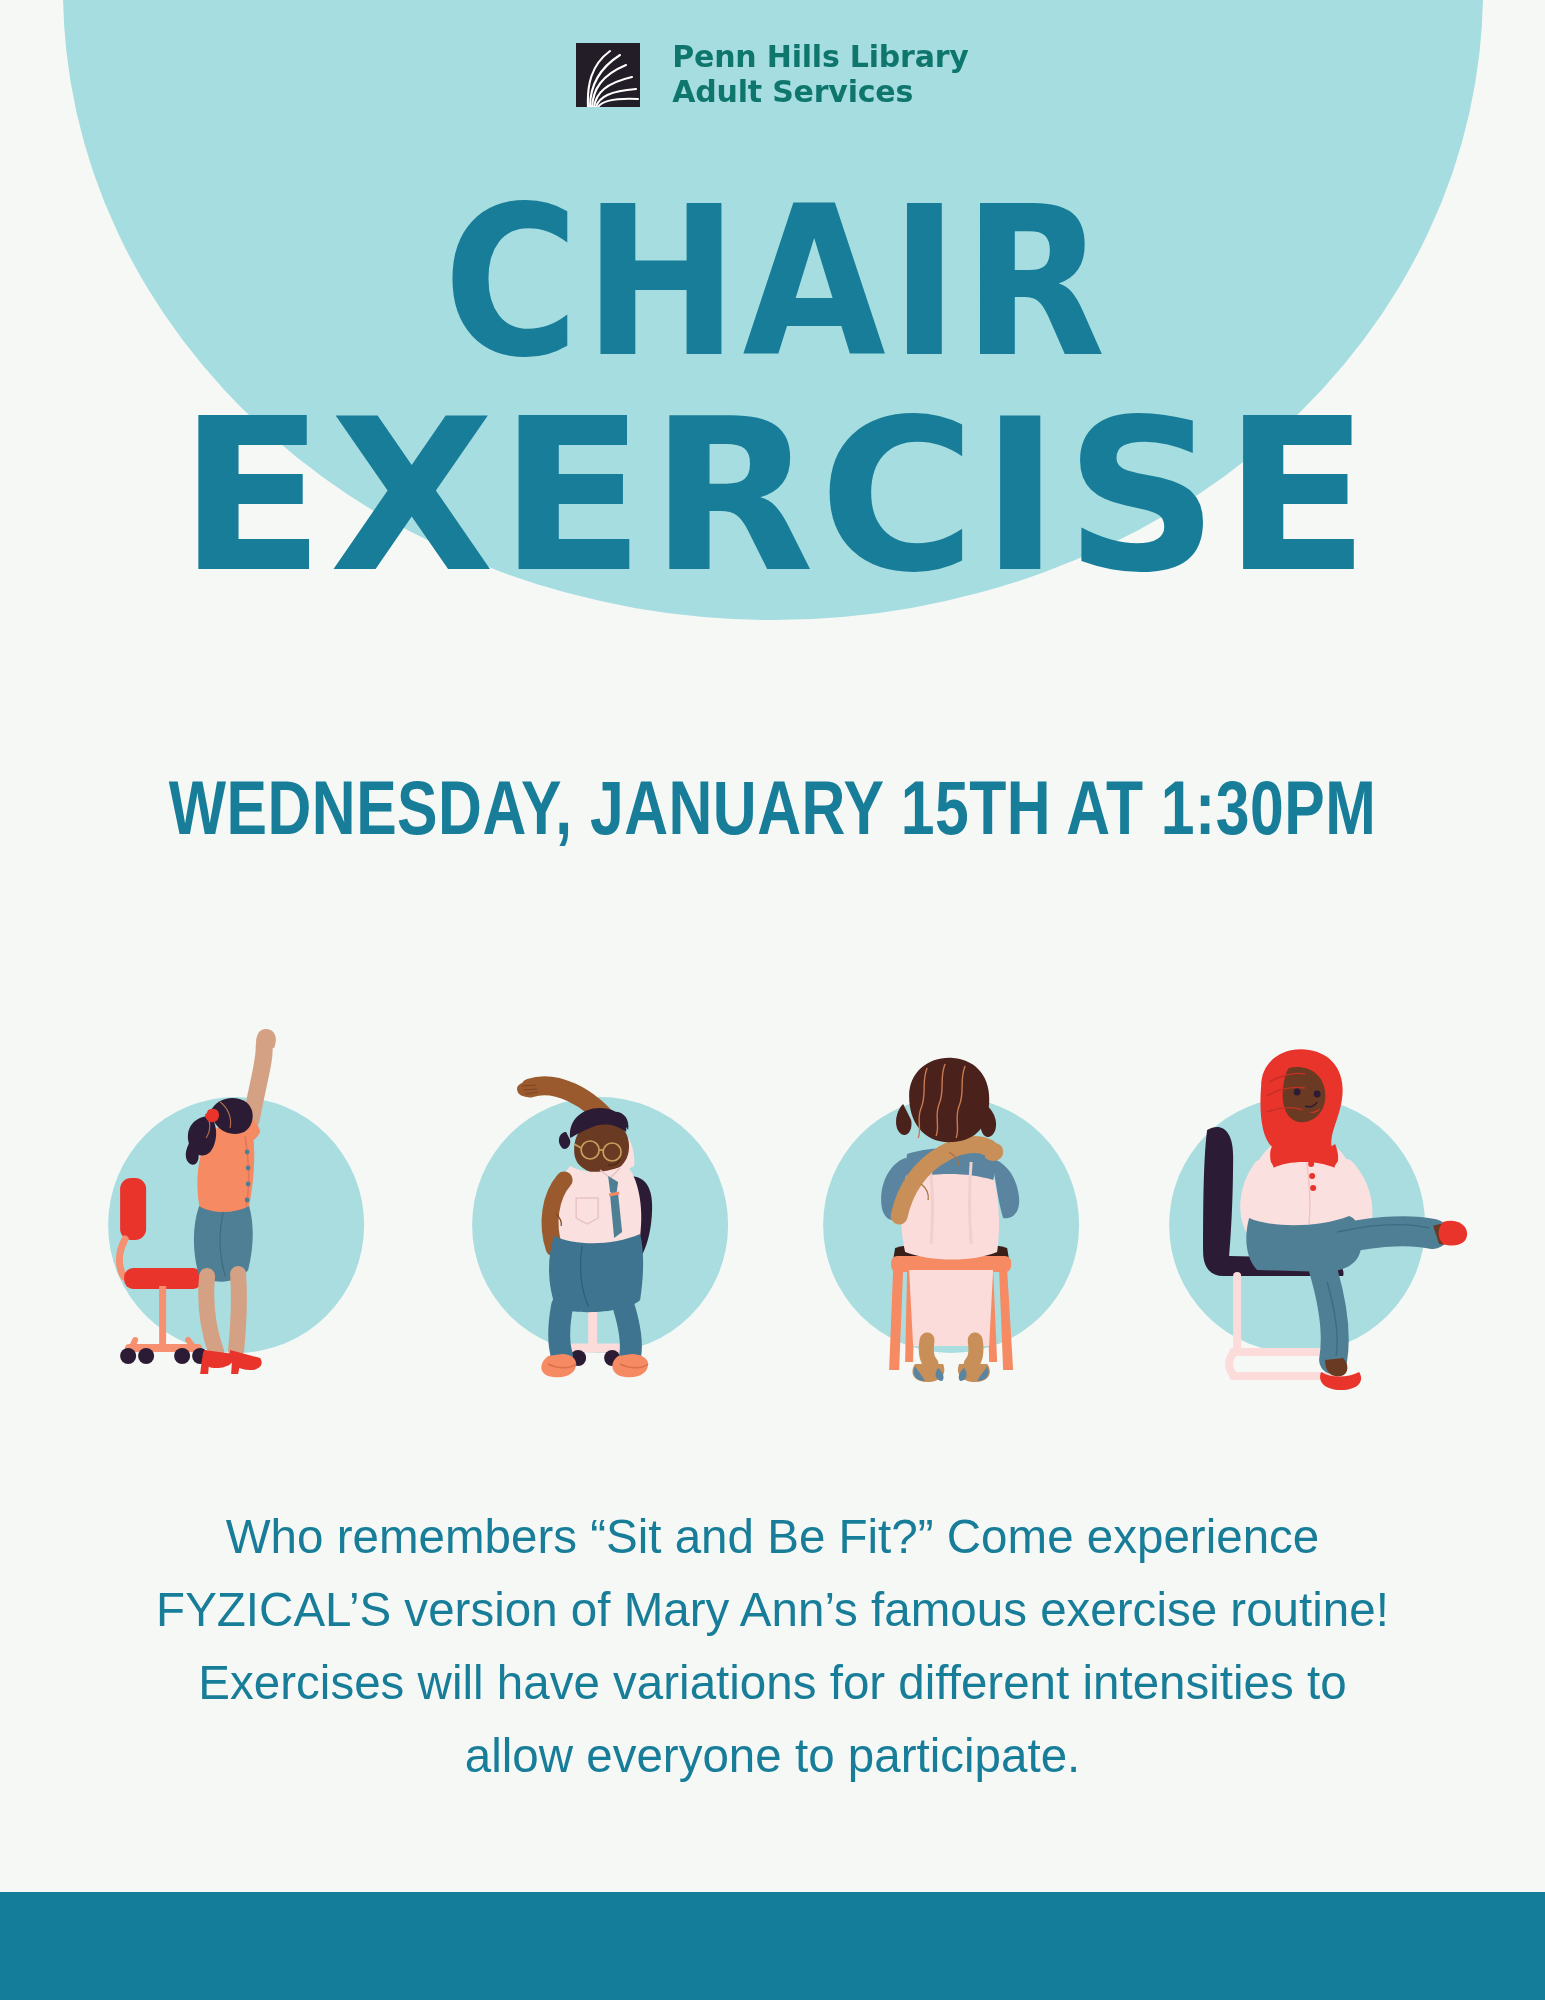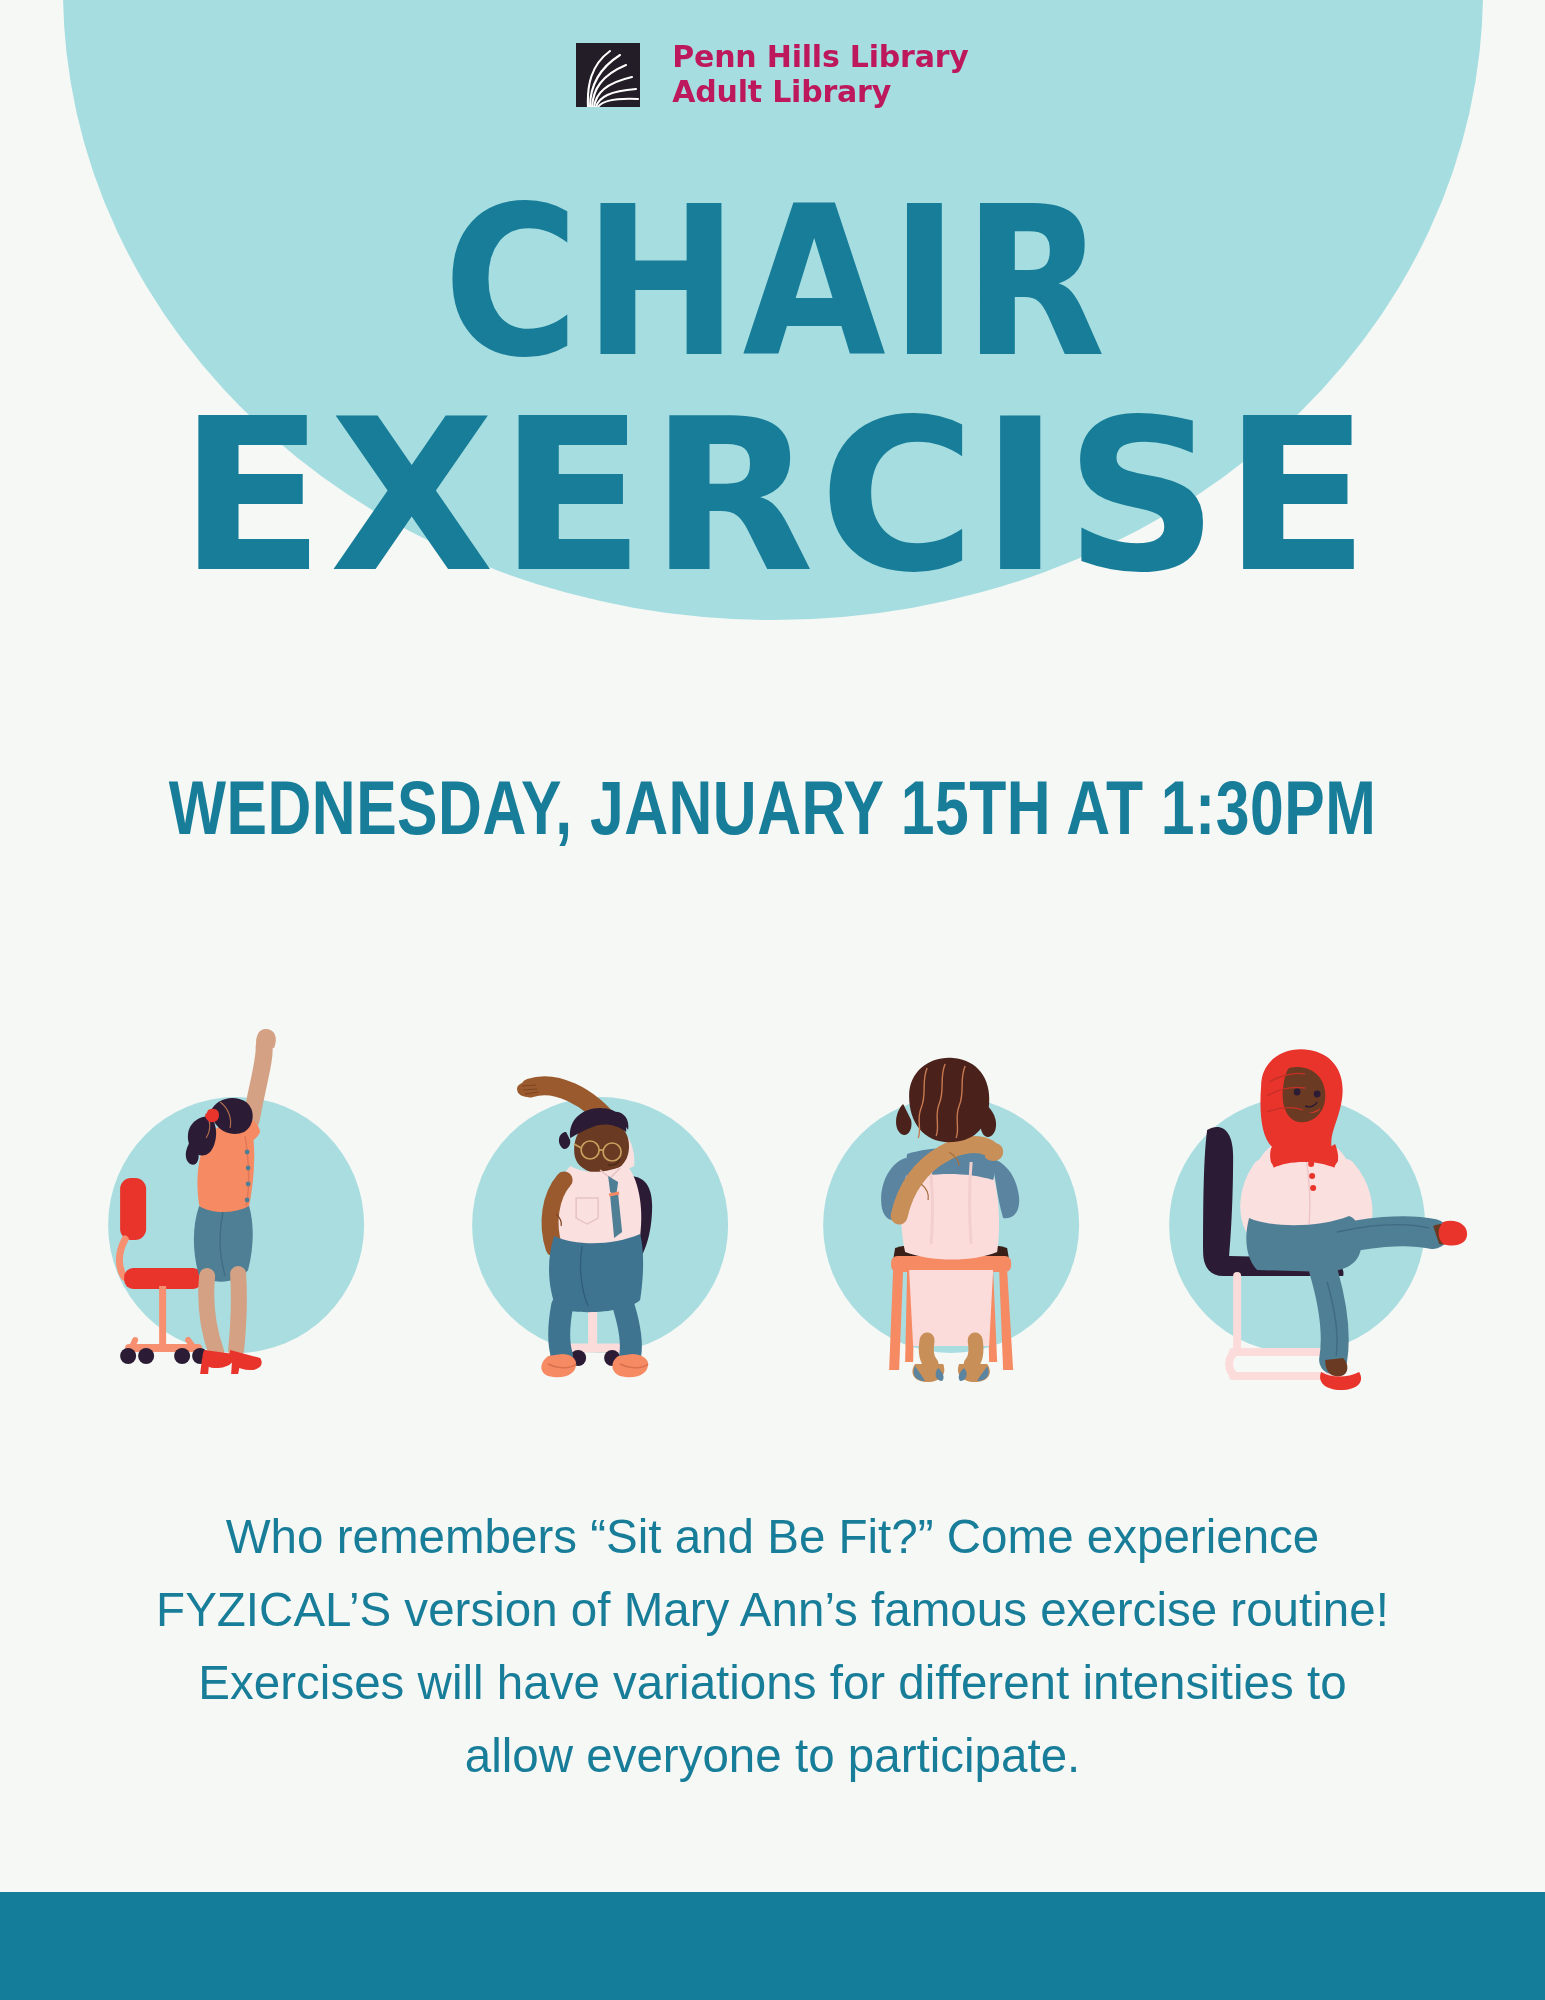--- a/index.html
+++ b/index.html
@@ -49,21 +49,21 @@
   .logo-text {
     display: flex;
     flex-direction: column;
     line-height: 1.16;
   }
   .logo-text span {
     font-family: "DejaVu Sans", sans-serif;
     font-weight: bold;
     font-size: 30px;
     letter-spacing: -0.2px;
-    color: #be185d;
+    color: #0f766e;
     margin-left: 16px;
   }
   
   .title-block {
     position: absolute;
     top: 185px; left: 8px; right: 0;
     text-align: center;
     z-index: 3;
   }
   .title-line {
@@ -157,21 +157,21 @@
           <path d="M16 64 C17 46 26 32 50 22"></path>
           <path d="M18 64 C20 50 30 40 56 34"></path>
           <path d="M20 64 C23 54 34 48 60 46"></path>
           <path d="M12 64 C11 42 15 22 34 8"></path>
           <path d="M22 64 C26 58 40 55 62 56"></path>
         </g>
       </svg>
     </div>
     <div class="logo-text">
       <span>Penn Hills Library</span>
-      <span>Adult Library</span>
+      <span>Adult Services</span>
     </div>
   </div>
 
   <div class="title-block">
     <span class="title-line title-line-1">CHAIR</span>
     <span class="title-line title-line-2">EXERCISE</span>
   </div>
 
   <div class="date-line">WEDNESDAY, JANUARY 15TH AT 1:30PM</div>
 

